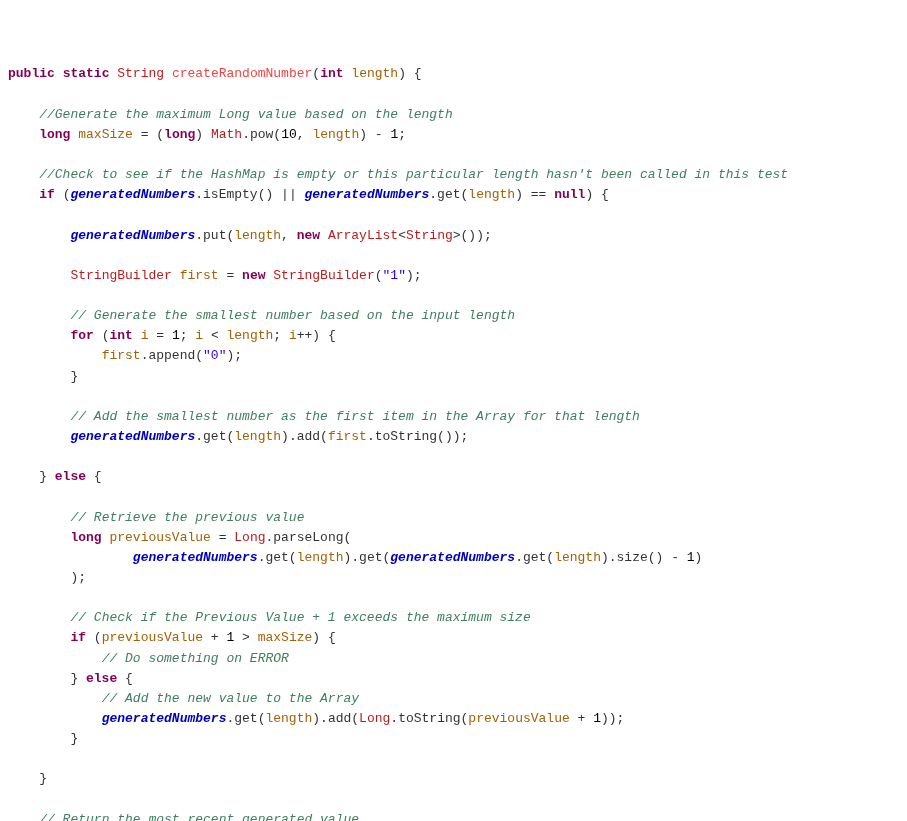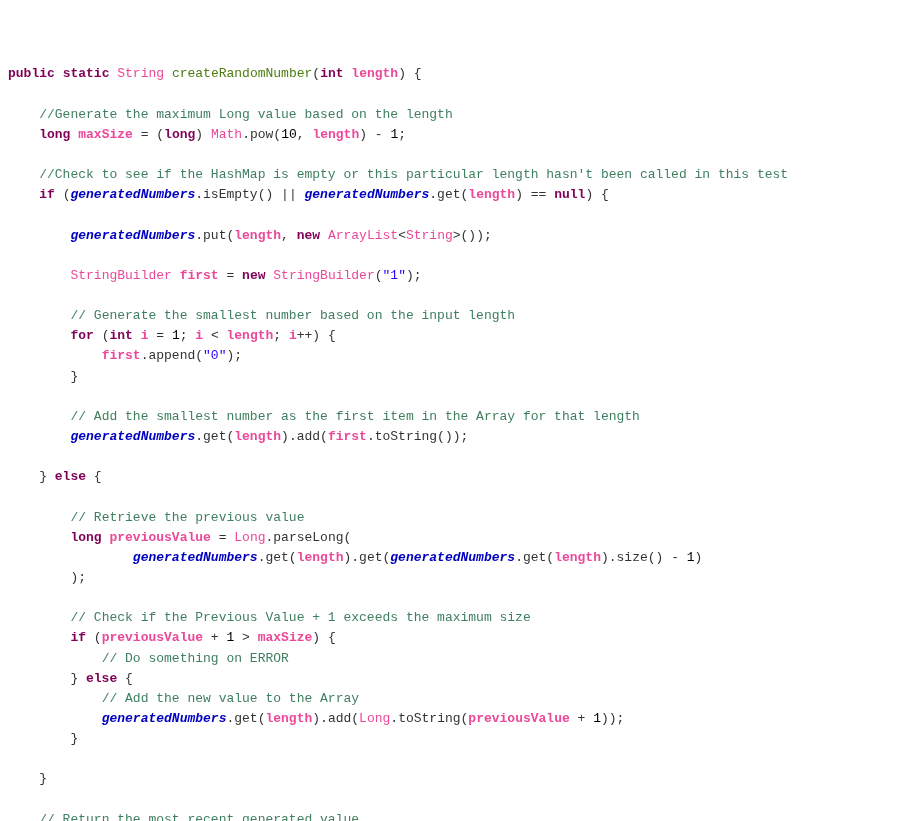--- a/index.html
+++ b/index.html
@@ -9,29 +9,29 @@
     font-family: Consolas, 'Courier New', monospace;
     font-size: 13px;
     line-height: 1.55;
     color: #333333;
     white-space: pre;
   }
   .code-container {
     display: block;
   }
   .kw { color: #7f0055; font-weight: bold; }      
-  .ty { color: #ec4899; }                          
-  .fn { color: #4d7c0f; }                          
+  .ty { color: #b91c1c; }                          
+  .fn { color: #ef4444; }                          
   .fldi { color: #0000c0; font-style: italic; font-weight: bold; }    
   .smi { color: #333333; }     
-  .cm { color: #3f7f5f; }                          
+  .cm { color: #3f7f5f; font-style: italic; }                          
   .str { color: #2a00ff; }                         
   .num { color: #000000; }                         
   .op { color: #333333; }                          
-  .id { color: #ec4899; font-weight: bold; }                          
+  .id { color: #a16207; }                          
 </style>
 </head>
 <body>
 
 
 <div class="code-container" id="code"><div><span class="kw">public</span><span class="op"> </span><span class="kw">static</span><span class="op"> </span><span class="ty">String</span><span class="op"> </span><span class="fn">createRandomNumber</span><span class="op">(</span><span class="kw">int</span><span class="op"> </span><span class="id">length</span><span class="op">) {</span></div><div>&nbsp;</div><div><span class="op">    </span><span class="cm">//Generate the maximum Long value based on the length</span></div><div><span class="op">    </span><span class="kw">long</span><span class="op"> </span><span class="id">maxSize</span><span class="op"> = (</span><span class="kw">long</span><span class="op">) </span><span class="ty">Math</span><span class="op">.</span><span class="smi">pow</span><span class="op">(</span><span class="num">10</span><span class="op">, </span><span class="id">length</span><span class="op">) - </span><span class="num">1</span><span class="op">;</span></div><div>&nbsp;</div><div><span class="op">    </span><span class="cm">//Check to see if the HashMap is empty or this particular length hasn't been called in this test</span></div><div><span class="op">    </span><span class="kw">if</span><span class="op"> (</span><span class="fldi">generatedNumbers</span><span class="op">.isEmpty() || </span><span class="fldi">generatedNumbers</span><span class="op">.get(</span><span class="id">length</span><span class="op">) == </span><span class="kw">null</span><span class="op">) {</span></div><div>&nbsp;</div><div><span class="op">        </span><span class="fldi">generatedNumbers</span><span class="op">.put(</span><span class="id">length</span><span class="op">, </span><span class="kw">new</span><span class="op"> </span><span class="ty">ArrayList</span><span class="op">&lt;</span><span class="ty">String</span><span class="op">&gt;());</span></div><div>&nbsp;</div><div><span class="op">        </span><span class="ty">StringBuilder</span><span class="op"> </span><span class="id">first</span><span class="op"> = </span><span class="kw">new</span><span class="op"> </span><span class="ty">StringBuilder</span><span class="op">(</span><span class="str">"1"</span><span class="op">);</span></div><div>&nbsp;</div><div><span class="op">        </span><span class="cm">// Generate the smallest number based on the input length</span></div><div><span class="op">        </span><span class="kw">for</span><span class="op"> (</span><span class="kw">int</span><span class="op"> </span><span class="id">i</span><span class="op"> = </span><span class="num">1</span><span class="op">; </span><span class="id">i</span><span class="op"> &lt; </span><span class="id">length</span><span class="op">; </span><span class="id">i</span><span class="op">++) {</span></div><div><span class="op">            </span><span class="id">first</span><span class="op">.append(</span><span class="str">"0"</span><span class="op">);</span></div><div><span class="op">        }</span></div><div>&nbsp;</div><div><span class="op">        </span><span class="cm">// Add the smallest number as the first item in the Array for that length</span></div><div><span class="op">        </span><span class="fldi">generatedNumbers</span><span class="op">.get(</span><span class="id">length</span><span class="op">).add(</span><span class="id">first</span><span class="op">.toString());</span></div><div>&nbsp;</div><div><span class="op">    } </span><span class="kw">else</span><span class="op"> {</span></div><div>&nbsp;</div><div><span class="op">        </span><span class="cm">// Retrieve the previous value</span></div><div><span class="op">        </span><span class="kw">long</span><span class="op"> </span><span class="id">previousValue</span><span class="op"> = </span><span class="ty">Long</span><span class="op">.</span><span class="smi">parseLong</span><span class="op">(</span></div><div><span class="op">                </span><span class="fldi">generatedNumbers</span><span class="op">.get(</span><span class="id">length</span><span class="op">).get(</span><span class="fldi">generatedNumbers</span><span class="op">.get(</span><span class="id">length</span><span class="op">).size() - </span><span class="num">1</span><span class="op">)</span></div><div><span class="op">        );</span></div><div>&nbsp;</div><div><span class="op">        </span><span class="cm">// Check if the Previous Value + 1 exceeds the maximum size</span></div><div><span class="op">        </span><span class="kw">if</span><span class="op"> (</span><span class="id">previousValue</span><span class="op"> + </span><span class="num">1</span><span class="op"> &gt; </span><span class="id">maxSize</span><span class="op">) {</span></div><div><span class="op">            </span><span class="cm">// Do something on ERROR</span></div><div><span class="op">        } </span><span class="kw">else</span><span class="op"> {</span></div><div><span class="op">            </span><span class="cm">// Add the new value to the Array</span></div><div><span class="op">            </span><span class="fldi">generatedNumbers</span><span class="op">.get(</span><span class="id">length</span><span class="op">).add(</span><span class="ty">Long</span><span class="op">.</span><span class="smi">toString</span><span class="op">(</span><span class="id">previousValue</span><span class="op"> + </span><span class="num">1</span><span class="op">));</span></div><div><span class="op">        }</span></div><div>&nbsp;</div><div><span class="op">    }</span></div><div>&nbsp;</div><div><span class="op">    </span><span class="cm">// Return the most recent generated value</span></div></div>
 
 
 
 </body></html>

